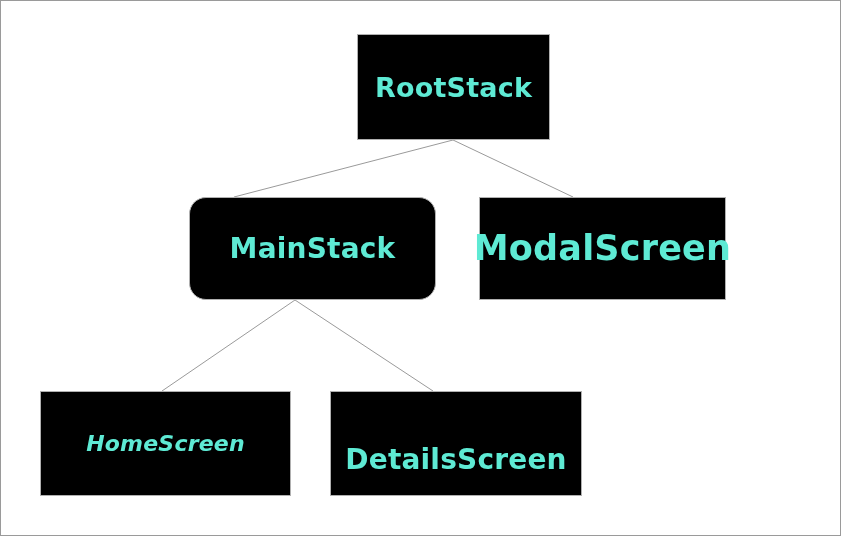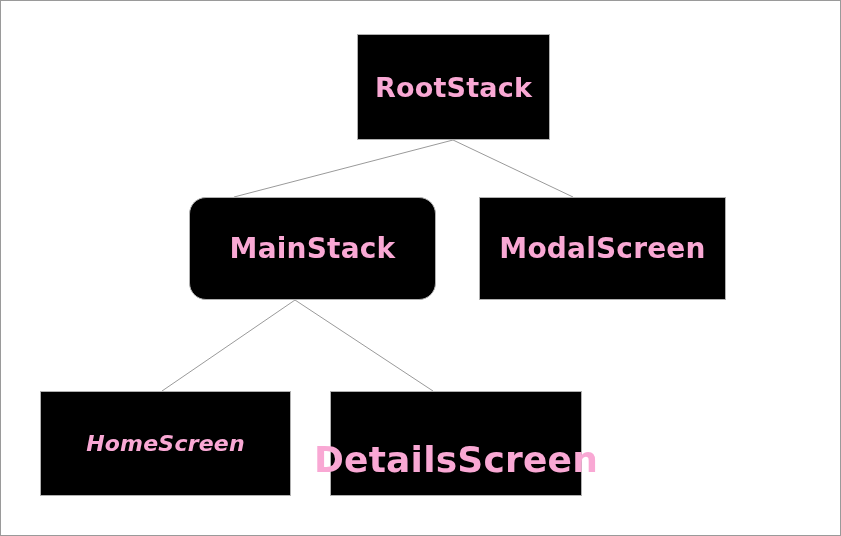--- a/index.html
+++ b/index.html
@@ -35,30 +35,30 @@
     display: flex;
     align-items: center;
     justify-content: center;
     box-sizing: border-box;
     border: 1px solid #b0b0b0;
     z-index: 2;
   }
   .node-label {
     font-family: "DejaVu Sans", sans-serif;
     font-weight: bold;
-    color: #f9a8d4;
+    color: #5eead4;
     line-height: 1;
     white-space: nowrap;
     letter-spacing: 0.2px;
   }
   .node-root .node-label   { font-size: 27px; }
   .node-main .node-label   { font-size: 28px; }
-  .node-modal .node-label  { font-size: 28px; }
+  .node-modal .node-label  { font-size: 35px; }
   .node-home .node-label   { font-size: 22px; font-style: italic; }
-  .node-details .node-label{ font-size: 36px; margin-top: 32px; }
+  .node-details .node-label{ font-size: 28px; margin-top: 32px; }
 
   
   .node-root    { left: 356px; top: 33px;  width: 193px; height: 106px; }
   .node-main    { left: 188px; top: 196px; width: 247px; height: 103px; border-radius: 17px; }
   .node-modal   { left: 478px; top: 196px; width: 247px; height: 103px; }
   .node-home    { left: 39px;  top: 390px; width: 251px; height: 105px; }
   .node-details { left: 329px; top: 390px; width: 252px; height: 105px; }
 </style>
 </head>
 <body>

